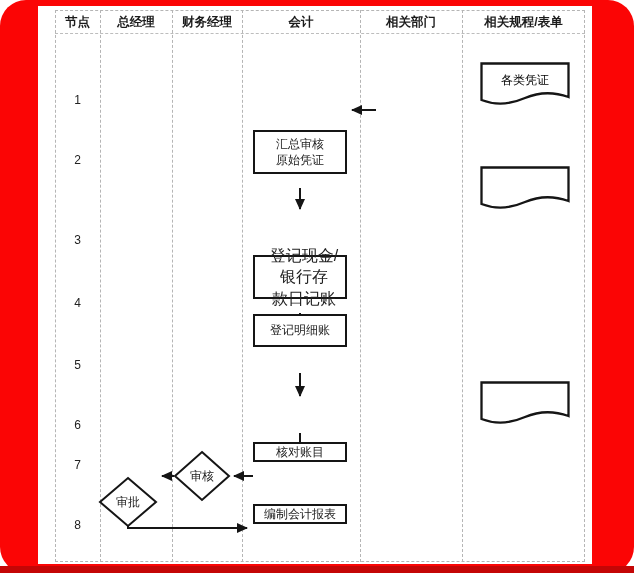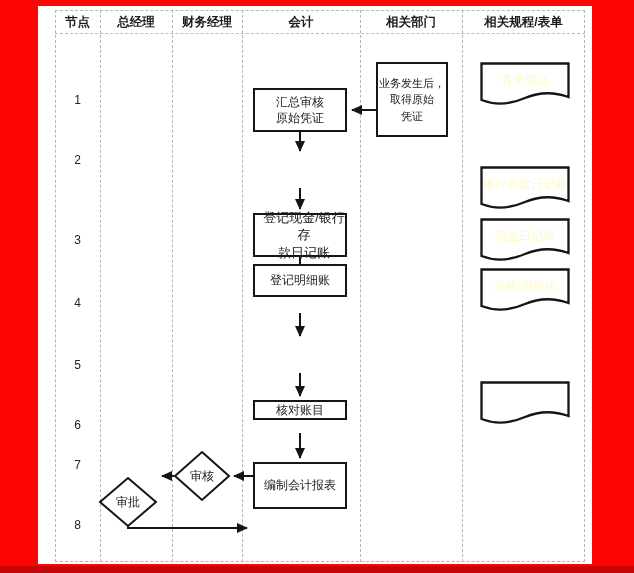--- a/index.html
+++ b/index.html
@@ -1,43 +1,43 @@
 <!DOCTYPE html>
 <html><head>
 <meta charset="utf-8">
 <style>
   html,body{margin:0;padding:0;}
   body{
     width:634px;height:573px;
     font-family:"Liberation Sans","DejaVu Sans",sans-serif;
     background:#ffffff;overflow:hidden;
   }
-  .canvas{position:relative;width:634px;height:573px;background:#fb0505;}
+  .canvas{position:relative;width:634px;height:573px;background:#fb0505;border-radius:26px;}
   .inner{position:absolute;left:38px;top:6px;width:554px;height:558px;background:#ffffff;}
   .bottom-strip{position:absolute;left:0;top:566px;width:634px;height:7px;background:#c40606;}
   .table-border{position:absolute;left:55px;top:10px;width:530px;height:552px;
     border:1px dashed #b5b5b5;box-sizing:border-box;}
   .vline{position:absolute;top:10px;height:552px;width:0;border-left:1px dashed #b5b5b5;}
   .hline{position:absolute;left:55px;top:33px;width:530px;height:0;border-top:1px dashed #bdbdbd;}
   .hdr{position:absolute;top:13px;height:18px;line-height:18px;text-align:center;
     font-size:12.5px;font-weight:bold;color:#1c1c1c;}
   .num{position:absolute;width:45px;left:55px;text-align:center;font-size:12px;color:#222;}
   .pbox{position:absolute;left:253px;width:94px;border:2px solid #151515;background:#fff;
     box-sizing:border-box;display:flex;align-items:center;justify-content:center;
-    text-align:center;font-size:12px;color:#222;white-space:pre-line;line-height:1.35;}
-  .pbox.small{font-size:13px;padding-left:8px;}
+    text-align:center;font-size:12px;color:#222;white-space:pre-line;line-height:1.35;margin-top:42px;}
+  .pbox.small{font-size:16px;padding-left:8px;}
   .deptbox{position:absolute;left:376px;top:62px;width:72px;height:75px;
     border:2px solid #151515;background:#fff;box-sizing:border-box;
     display:flex;align-items:center;justify-content:center;text-align:center;
     font-size:11px;color:#222;white-space:pre-line;line-height:1.5;}
   .doc{position:absolute;left:480px;width:90px;height:50px;}
   .doc svg{position:absolute;left:0;top:0;}
   .doc-label{position:absolute;left:0;top:4px;width:90px;height:28px;
     display:flex;align-items:center;justify-content:center;
-    font-size:12px;color:#fef9c3;text-align:center;}
+    font-size:12px;color:#000000;text-align:center;}
   .dia{position:absolute;width:60px;height:52px;}
   .dia svg{position:absolute;left:0;top:0;}
   .dia-label{position:absolute;left:0;top:0;width:100%;height:100%;
     display:flex;align-items:center;justify-content:center;
     font-size:12px;color:#222;}
   .arrows{position:absolute;left:0;top:0;pointer-events:none;}
 </style>
 </head>
 <body>
 
@@ -84,27 +84,24 @@
     <line x1="300" y1="433" x2="300" y2="458" stroke="#151515" stroke-width="2" marker-end="url(#ah)"></line>
     <line x1="253" y1="476" x2="234" y2="476" stroke="#151515" stroke-width="2" marker-end="url(#ah)"></line>
     <line x1="174" y1="476" x2="162" y2="476" stroke="#151515" stroke-width="2" marker-end="url(#ah)"></line>
     <polyline points="128,500 128,528 247,528" fill="none" stroke="#151515" stroke-width="2" marker-end="url(#ah)"></polyline>
   </svg>
 
   <div class="pbox" style="top:88px;height:44px">汇总审核
 原始凭证</div>
   <div class="pbox small" style="top:213px;height:44px">登记现金/银行存
 款日记账</div>
-  <div class="pbox" style="top:264px;height:33px">登记明细账</div>
+  <div class="pbox" style="top:272px;height:33px">登记明细账</div>
   <div class="pbox" style="top:400px;height:20px">核对账目</div>
-  <div class="pbox" style="top:462px;height:47px">编制会计报表</div>
+  <div class="pbox" style="top:462px;height:20px">编制会计报表</div>
 
-  <div class="deptbox">业务发生后，
-取得原始
-凭证</div>
 
   <div class="dia" style="left:98px;top:476px">
     <svg width="60" height="52">
       <polygon points="30,2 58,26 30,50 2,26" fill="#ffffff" stroke="#151515" stroke-width="2"></polygon>
     </svg>
     <div class="dia-label">审批</div>
   </div>
   <div class="dia" style="left:173px;top:450px;width:58px">
     <svg width="58" height="52">
       <polygon points="29,2 56,26 29,50 2,26" fill="#ffffff" stroke="#151515" stroke-width="2"></polygon>
@@ -115,32 +112,19 @@
   <div class="doc" style="top:62px">
     <svg width="90" height="50">
       <path d="M1.5,1.5 H88.5 V35 Q66,27 45,36 Q22,46 1.5,38 Z" fill="#ffffff" stroke="#151515" stroke-width="2.3"></path>
     </svg>
     <div class="doc-label">各类凭证</div>
   </div>
   <div class="doc" style="top:166px">
     <svg width="90" height="50">
       <path d="M1.5,1.5 H88.5 V35 Q66,27 45,36 Q22,46 1.5,38 Z" fill="#ffffff" stroke="#151515" stroke-width="2.3"></path>
     </svg>
-    <div class="doc-label">银行存款日记账</div>
-  </div>
-  <div class="doc" style="top:218px">
-    <svg width="90" height="50">
-      <path d="M1.5,1.5 H88.5 V35 Q66,27 45,36 Q22,46 1.5,38 Z" fill="#ffffff" stroke="#151515" stroke-width="2.3"></path>
-    </svg>
-    <div class="doc-label">现金日记账</div>
-  </div>
-  <div class="doc" style="top:268px">
-    <svg width="90" height="50">
-      <path d="M1.5,1.5 H88.5 V35 Q66,27 45,36 Q22,46 1.5,38 Z" fill="#ffffff" stroke="#151515" stroke-width="2.3"></path>
-    </svg>
-    <div class="doc-label">总账/明细账</div>
   </div>
   <div class="doc" style="top:381px">
     <svg width="90" height="50">
       <path d="M1.5,1.5 H88.5 V35 Q66,27 45,36 Q22,46 1.5,38 Z" fill="#ffffff" stroke="#151515" stroke-width="2.3"></path>
     </svg>
   </div>
 </div>
 
 </body></html>

